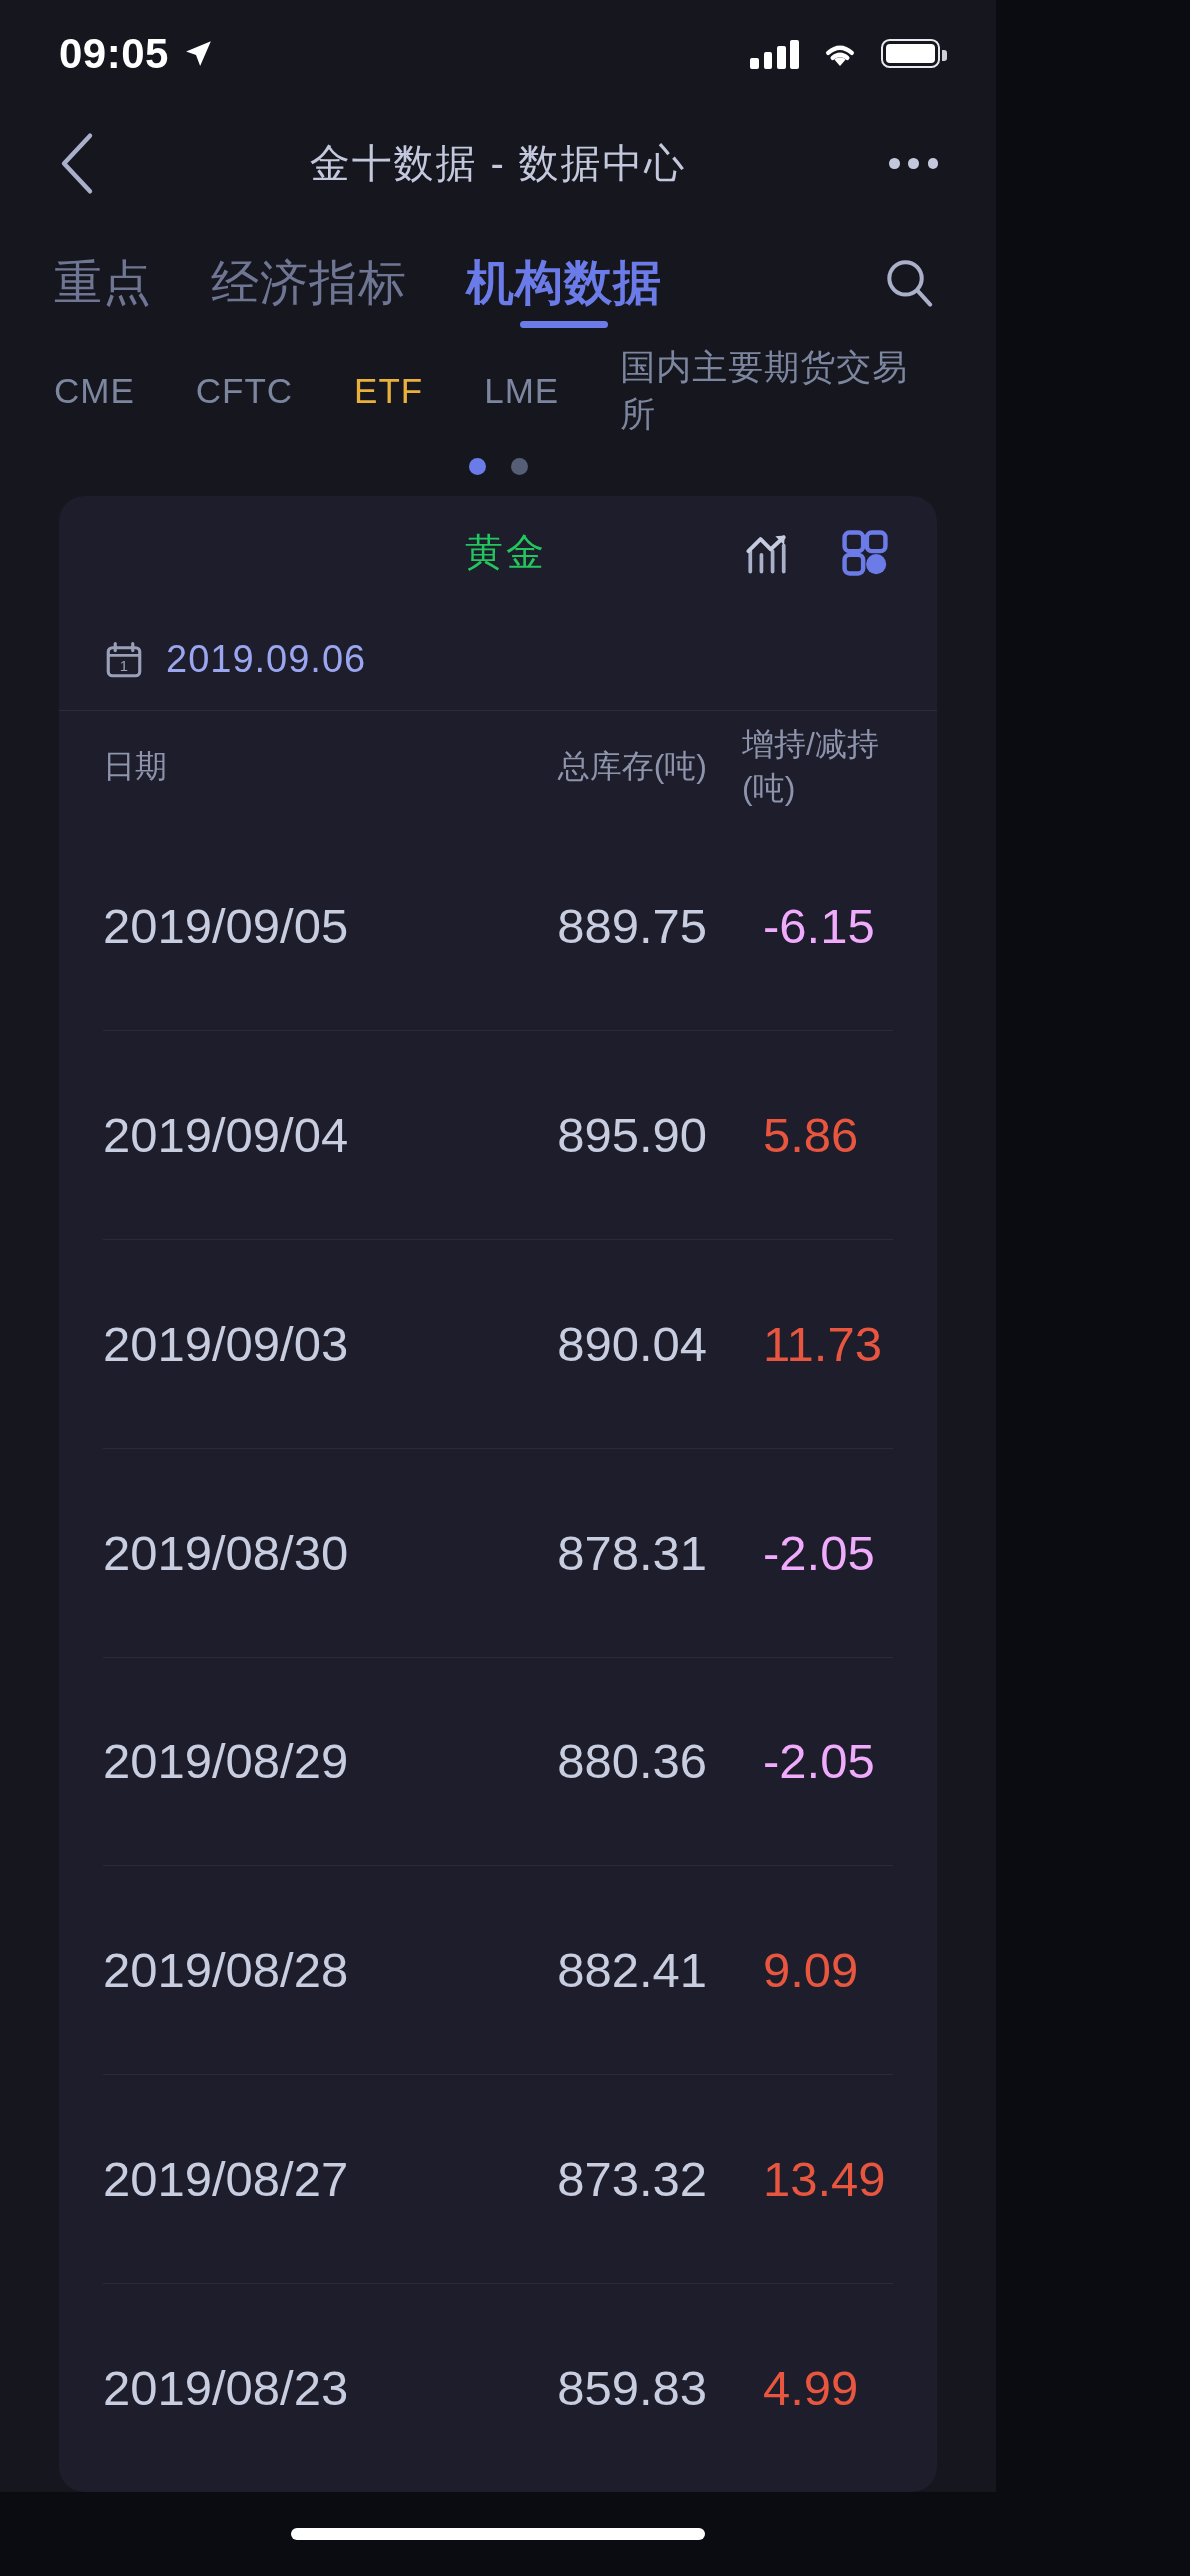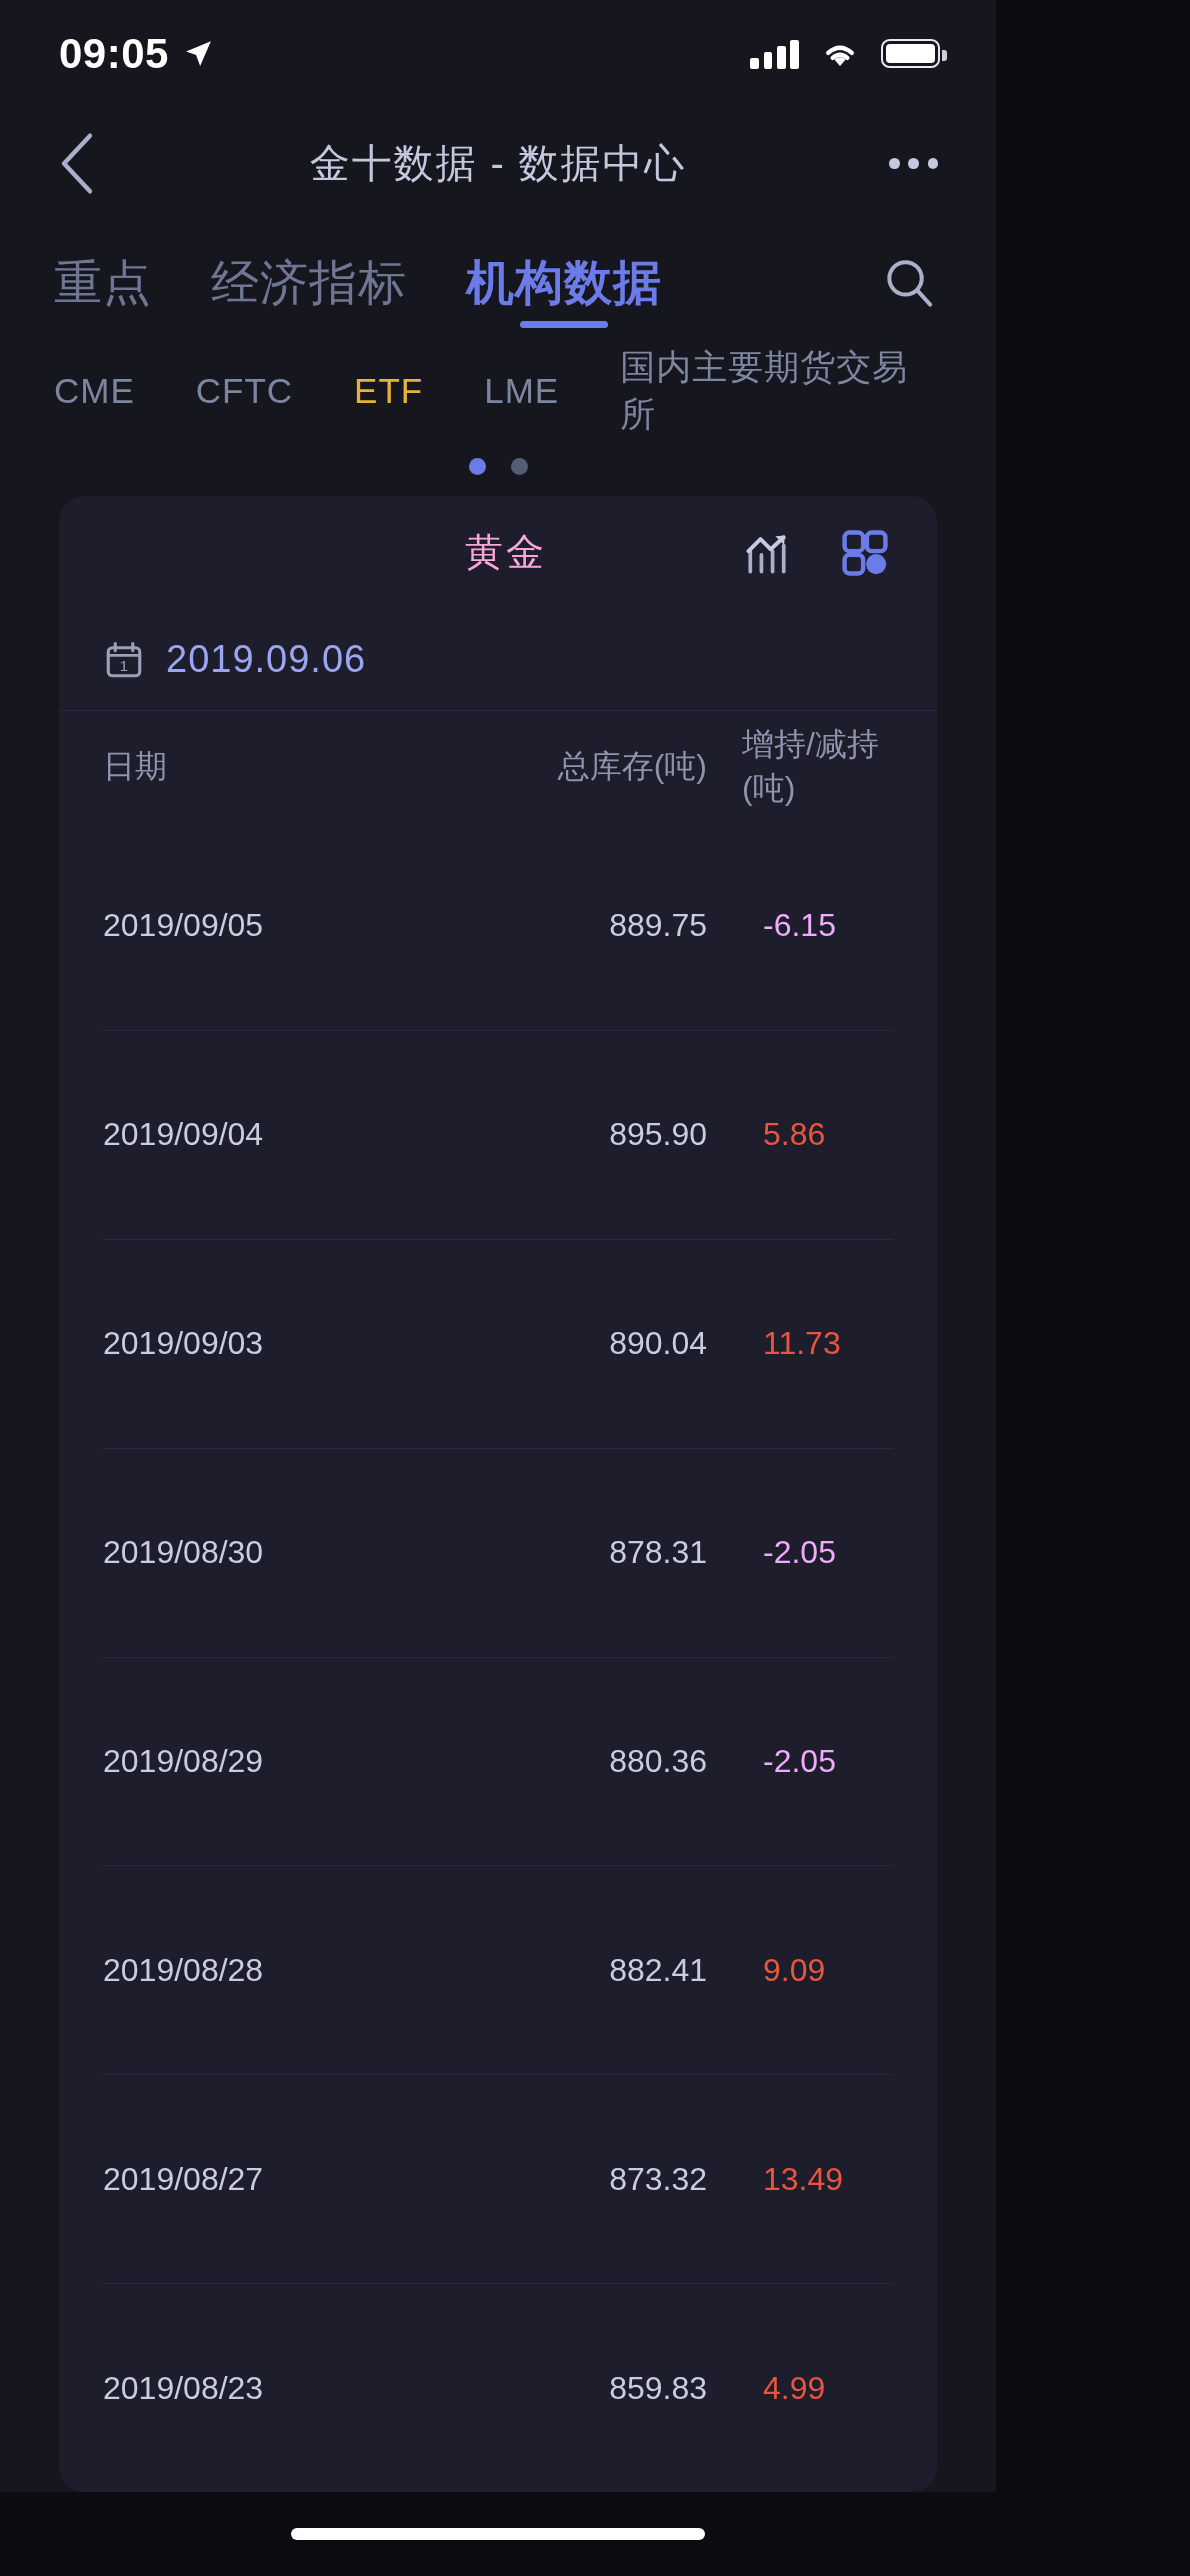--- a/index.html
+++ b/index.html
@@ -118,21 +118,21 @@
     display:flex; flex-direction:column;
     overflow:hidden;
   }
   .card-head {
     height:113px; flex:0 0 113px;
     display:flex; align-items:center; position:relative;
     padding:0 44px;
   }
   .card-title {
     position:absolute; left:16px; right:0; text-align:center;
-    color:#f9a8d4; font-size:38px; letter-spacing:2.9px;
+    color:#22c55e; font-size:38px; letter-spacing:2.9px;
   }
   .card-actions { margin-left:auto; display:flex; align-items:center; gap:42px; }
   .ico-btn { width:56px; height:56px; display:flex; align-items:center; justify-content:center; }
 
   .date-row {
     height:102px; flex:0 0 102px;
     display:flex; align-items:center; gap:21px;
     padding:0 44px;
     border-bottom:1.9px solid #2b2b3d;
   }
@@ -142,21 +142,21 @@
   .table { flex:1 1 auto; display:flex; flex-direction:column; padding:0 44px; }
   .trow { display:flex; align-items:center; }
   .thead { height:111px; flex:0 0 111px; }
   .thead .cell { color:#8d94ac; font-size:32px; }
   .tbody { flex:1 1 auto; display:flex; flex-direction:column; }
   .tr {
     flex:1 1 0; display:flex; align-items:center;
     border-bottom:1.9px solid #2a2a3a;
   }
   .tr:last-child { border-bottom:none; }
-  .cell { font-size:32px; color:#c8cde0; }
+  .cell { font-size:49px; color:#c8cde0; }
   .c-date { flex:0 0 316px; text-align:left; }
   .c-stock { flex:0 0 288px; text-align:right; }
   .c-chg { flex:1 1 auto; text-align:left; padding-left:56px; font-weight:500; }
   .thead .c-date { flex:0 0 316px; }
   .thead .c-stock { flex:0 0 288px; }
   .thead .c-chg { flex:1 1 auto; padding-left:35px; }
   .up { color:#e8563f; }
   .down { color:#f0abfc; }
 
   

